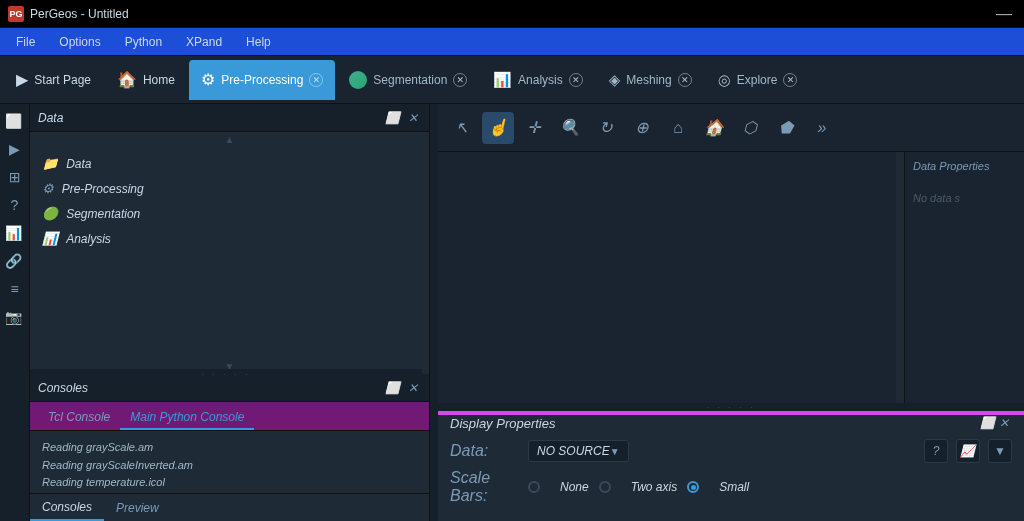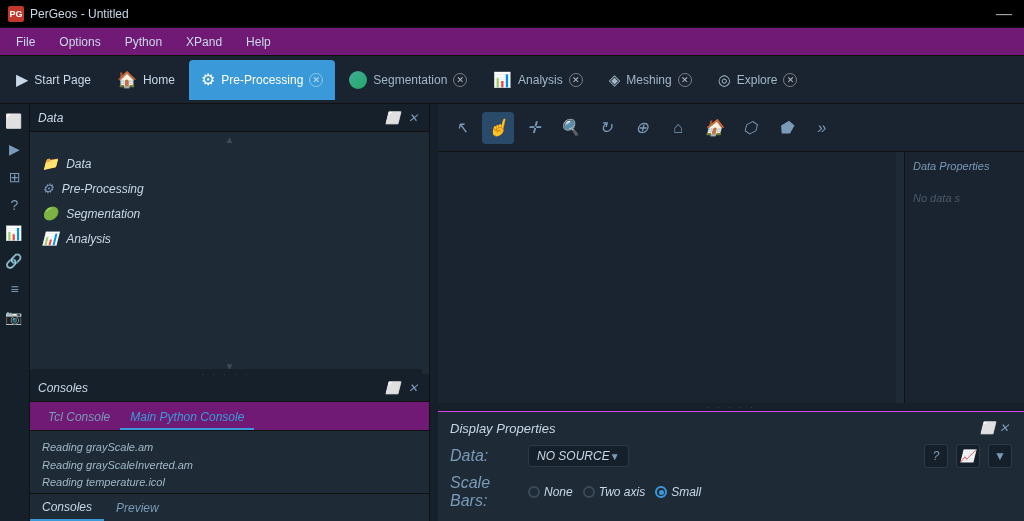--- a/index.html
+++ b/index.html
@@ -36,21 +36,21 @@
     }
     #titlebar .window-controls {
       margin-left: auto;
       font-size: 16px;
       color: #aaa;
       padding-right: 4px;
     }
 
     
     #menubar {
-      background: #701a75;
+      background: #1d4ed8;
       height: 28px;
       display: flex;
       align-items: center;
       padding: 0 4px;
       border-bottom: 1px solid #111;
     }
     .menu-item {
       padding: 4px 12px;
       color: #c8d8e8;
       cursor: pointer;
@@ -305,22 +305,22 @@
     }
 
     
     #display-properties {
       position: absolute;
       left: 400px;
       bottom: 0;
       right: 0;
       height: 110px;
       background: #1e2a35;
-      border-top: 1px solid #d946ef;
-      padding: 8px 12px;
+      border-top: 4px solid #d946ef;
+      padding: 0 12px;
     }
     .disp-panel-header {
       display: flex;
       align-items: center;
       margin-bottom: 8px;
     }
     .disp-panel-title {
       font-size: 13px;
       color: #c8d8e8;
       flex: 1;
@@ -362,21 +362,21 @@
 
     
     .radio-group {
       display: flex;
       align-items: center;
       gap: 10px;
     }
     .radio-item {
       display: flex;
       align-items: center;
-      gap: 4px;
+      gap: 20px;
       cursor: pointer;
     }
     .radio-circle {
       width: 12px; height: 12px;
       border-radius: 50%;
       border: 2px solid #3a4a5a;
       display: flex; align-items: center; justify-content: center;
     }
     .radio-circle.checked {
       border-color: #3a9ad9;

